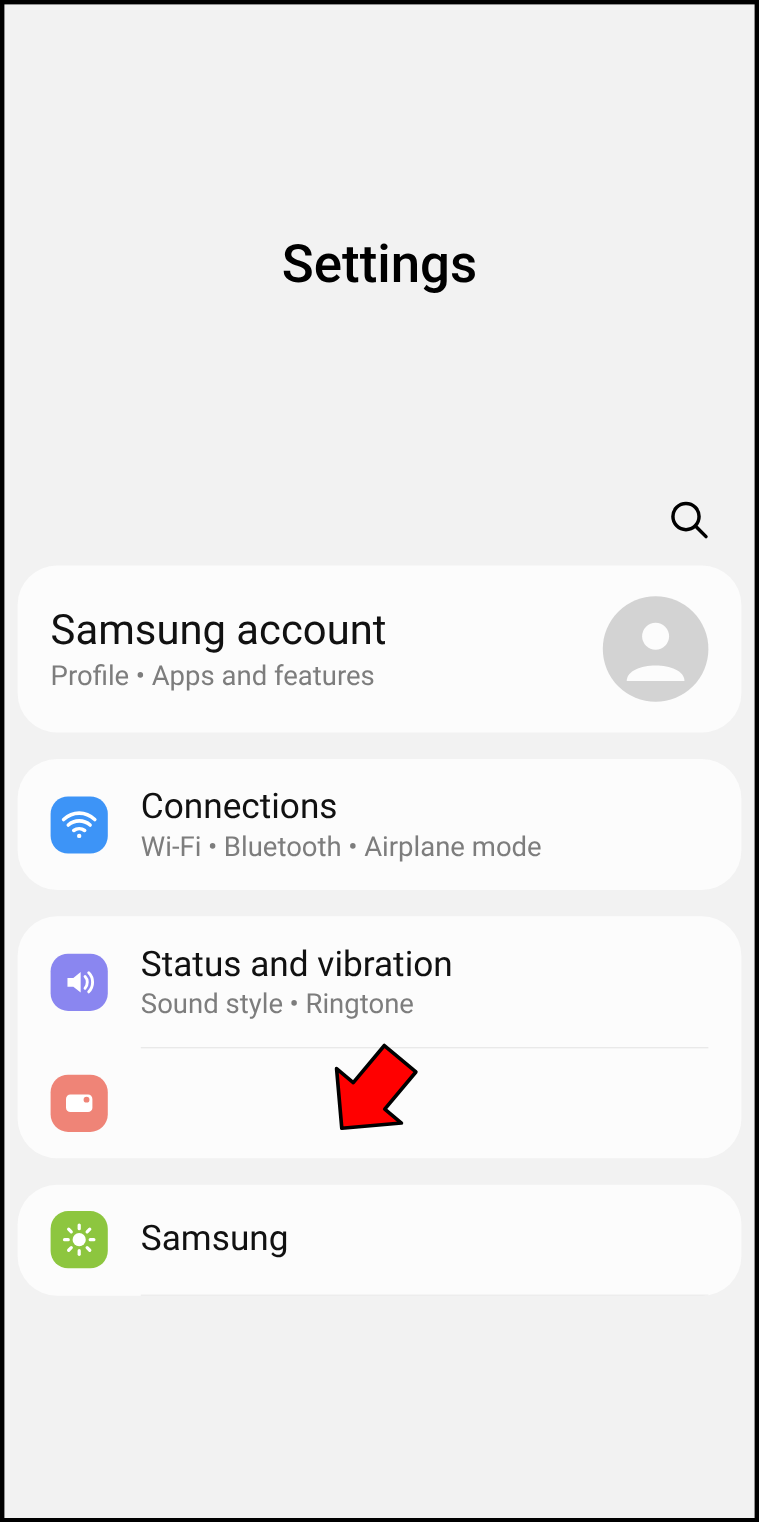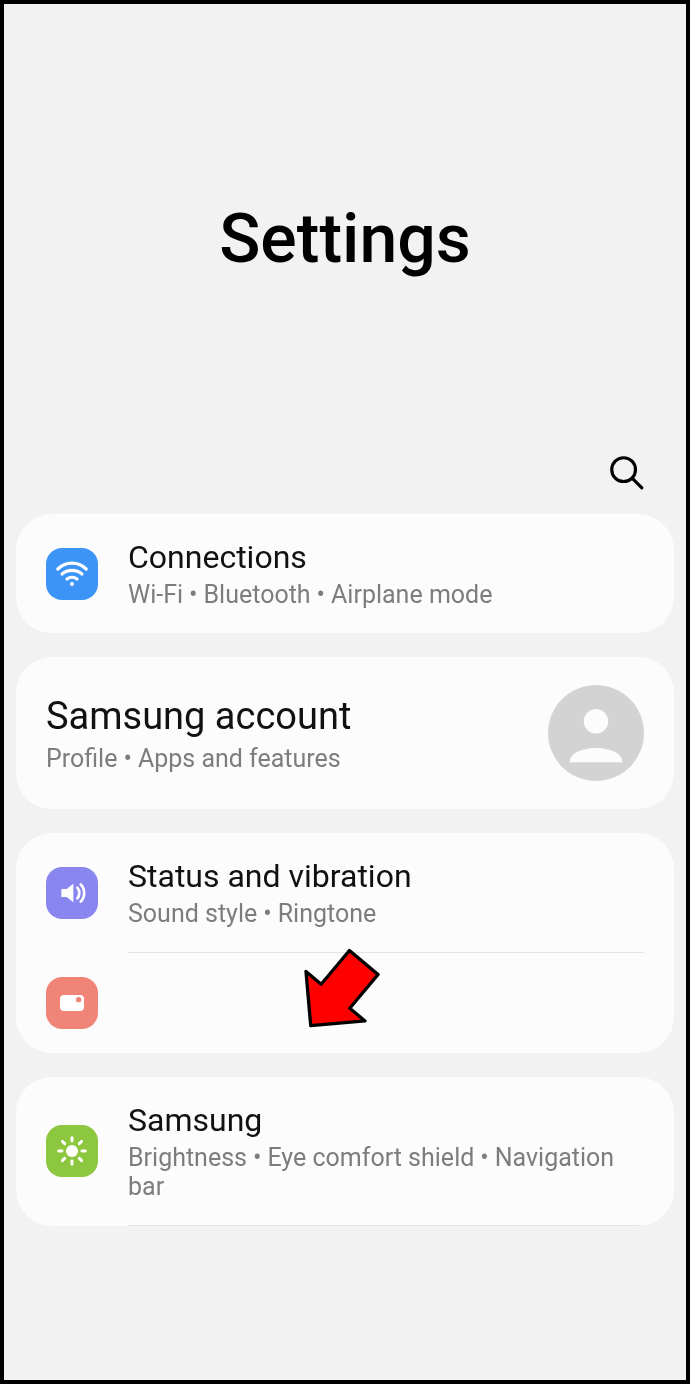--- a/index.html
+++ b/index.html
@@ -12,21 +12,21 @@
     }
     .hero {
       height: 510px;
       display: flex;
       flex-direction: column;
       align-items: center;
       justify-content: center;
       position: relative;
     }
     .hero-title {
-      font-size: 68px;
+      font-size: 48px;
       font-weight: 500;
       color: #000;
       margin-top: -40px;
     }
     .search-btn {
       position: absolute;
       right: 38px;
       bottom: 20px;
       width: 44px;
       height: 44px;
@@ -126,51 +126,51 @@
     <svg width="38" height="38" viewBox="0 0 24 24" fill="none" stroke="#000" stroke-width="2" stroke-linecap="round">
       <circle cx="10.5" cy="10.5" r="7.5"></circle>
       <line x1="16.5" y1="16.5" x2="22" y2="22"></line>
     </svg>
   </div>
 </div>
 
 <div class="scroll-area">
 
   <div class="card">
+    <div class="account-row">
+      <div class="account-text">
+        <div class="account-title">Samsung account</div>
+        <div class="account-sub">
+          <span>Profile</span><span class="dot">•</span><span>Apps and features</span>
+        </div>
+      </div>
+      <div class="avatar">
+        <svg width="70" height="70" viewBox="0 0 24 24" fill="#fcfcfc">
+          <circle cx="12" cy="8" r="4.2"></circle>
+          <path d="M3 22 C3 15.5, 21 15.5, 21 22 Z"></path>
+        </svg>
+      </div>
+    </div>
+  </div>
+
+  <div class="card">
     <div class="setting-row">
       <div class="setting-icon ic-wifi">
         <svg width="34" height="34" viewBox="0 0 24 24" fill="none" stroke="#fff" stroke-width="2.3" stroke-linecap="round">
           <path d="M2 8.5 C8 3, 16 3, 22 8.5"></path>
           <path d="M5 12 C9 8.5, 15 8.5, 19 12"></path>
           <path d="M8.5 15.5 C10.5 14, 13.5 14, 15.5 15.5"></path>
           <circle cx="12" cy="19" r="1.4" fill="#fff" stroke="none"></circle>
         </svg>
       </div>
       <div class="setting-text">
         <div class="setting-title">Connections</div>
         <div class="setting-sub">
           <span>Wi-Fi</span><span class="dot">•</span><span>Bluetooth</span><span class="dot">•</span><span>Airplane mode</span>
         </div>
-      </div>
-    </div>
-  </div>
-
-  <div class="card">
-    <div class="account-row">
-      <div class="account-text">
-        <div class="account-title">Samsung account</div>
-        <div class="account-sub">
-          <span>Profile</span><span class="dot">•</span><span>Apps and features</span>
-        </div>
-      </div>
-      <div class="avatar">
-        <svg width="70" height="70" viewBox="0 0 24 24" fill="#fcfcfc">
-          <circle cx="12" cy="8" r="4.2"></circle>
-          <path d="M3 22 C3 15.5, 21 15.5, 21 22 Z"></path>
-        </svg>
       </div>
     </div>
   </div>
 
   <div class="card">
     <div class="setting-row">
       <div class="setting-icon ic-sound">
         <svg width="32" height="32" viewBox="0 0 24 24" fill="#fff">
           <path d="M4 9 L8 9 L13 5 L13 19 L8 15 L4 15 Z"></path>
           <path d="M16 8 C18 10, 18 14, 16 16" stroke="#fff" stroke-width="2" fill="none" stroke-linecap="round"></path>
@@ -207,23 +207,20 @@
             <line x1="19.5" y1="12" x2="22" y2="12"></line>
             <line x1="4.8" y1="4.8" x2="6.6" y2="6.6"></line>
             <line x1="17.4" y1="17.4" x2="19.2" y2="19.2"></line>
             <line x1="4.8" y1="19.2" x2="6.6" y2="17.4"></line>
             <line x1="17.4" y1="6.6" x2="19.2" y2="4.8"></line>
           </g>
         </svg>
       </div>
       <div class="setting-text">
         <div class="setting-title">Samsung</div>
-        <div class="setting-sub">
-          <span>Brightness</span><span class="dot">•</span><span>Eye comfort shield</span><span class="dot">•</span><span>Navigation bar</span>
-        </div>
       </div>
     </div>
     <div class="divider"></div>
   </div>
 
 </div>
 
 <svg class="arrow-overlay" width="110" height="110" viewBox="0 0 100 100">
   <g transform="rotate(40 50 50)">
     <path d="M50 10 L85 45 L67 45 L67 85 L33 85 L33 45 L15 45 Z" transform="rotate(180 50 50)" fill="#ff0000" stroke="#000" stroke-width="3" stroke-linejoin="round"></path>

